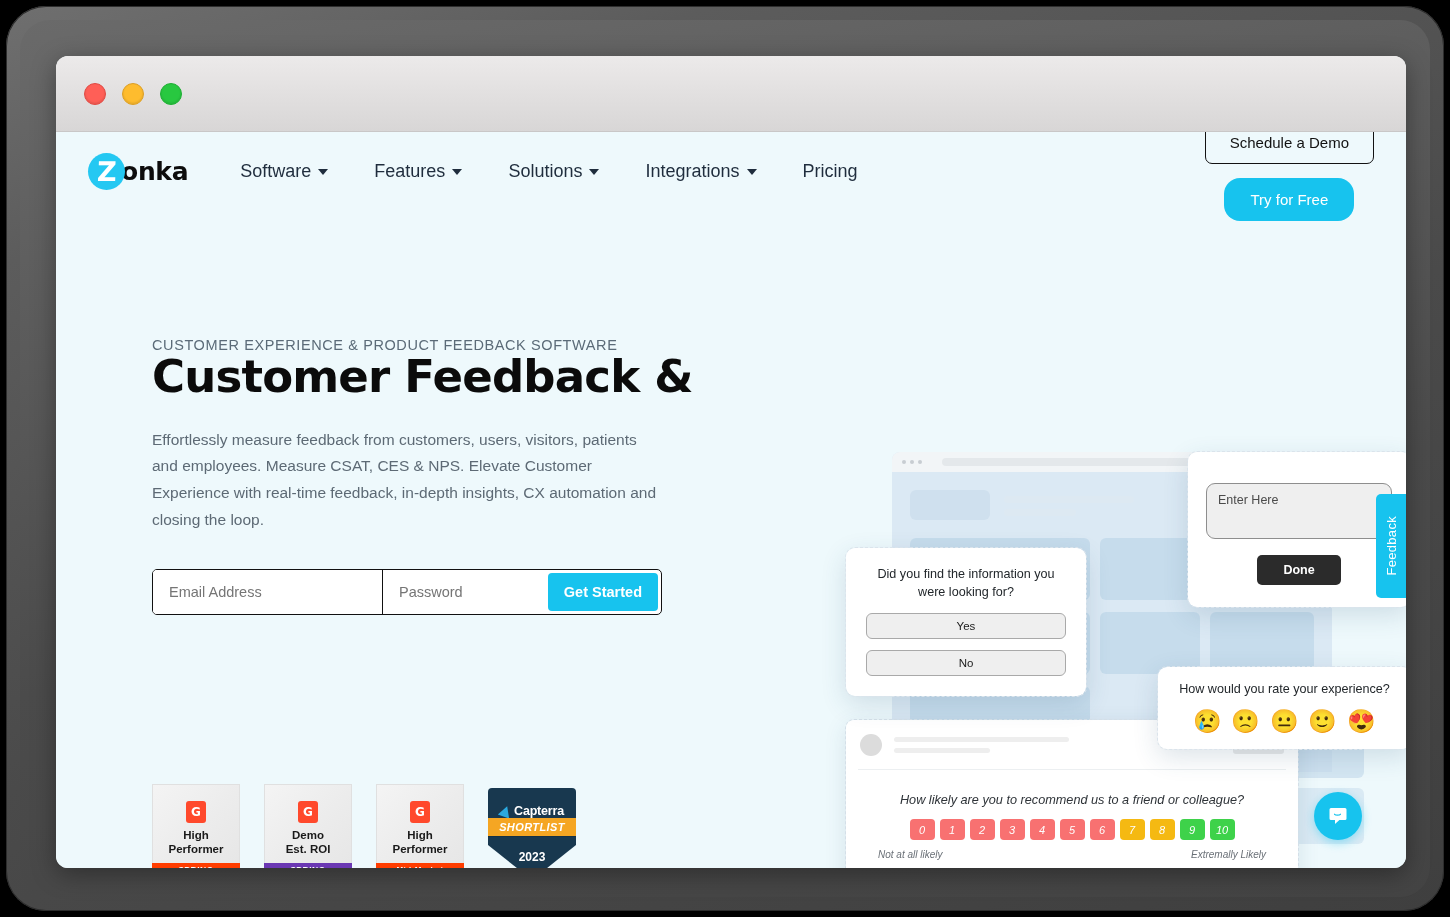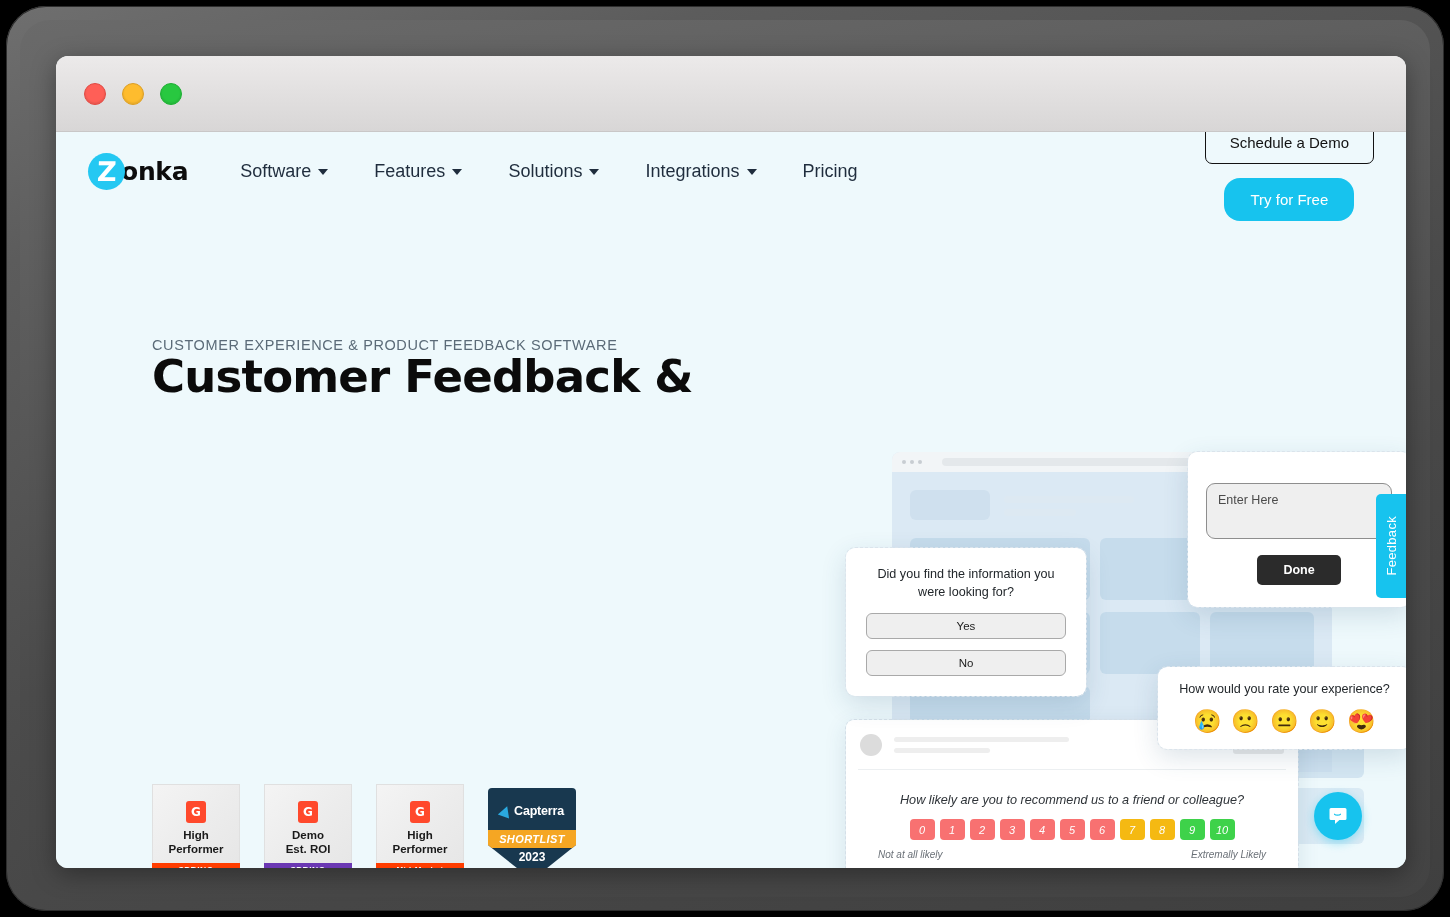--- a/index.html
+++ b/index.html
@@ -162,21 +162,21 @@
     height: 92px; position: relative; text-align: center; padding-top: 16px;
     border-radius: 4px 4px 0 0;
   }
   .cap-word { color: #fff; font-size: 12.5px; font-weight: 700; letter-spacing: -.2px; }
   .cap-tri {
     display: inline-block; width: 0; height: 0; margin-right: 2px;
     border-left: 6px solid transparent; border-right: 6px solid transparent;
     border-bottom: 11px solid #2aa9e0; transform: rotate(20deg) translateY(2px);
   }
   .cap-ribbon {
-    position: absolute; left: -6px; right: -6px; top: 42px; background: #f5a623;
+    position: absolute; left: -6px; right: -6px; top: 30px; background: #f5a623;
     color: #fff; font-size: 11px; font-weight: 700; font-style: italic;
     padding: 3px 0; letter-spacing: .4px;
     box-shadow: 0 1px 0 rgba(0,0,0,.12);
   }
   .cap-year { position: absolute; left: 0; right: 0; top: 62px; color: #fff; font-size: 12px; font-weight: 700; }
 
   
   #illus { position: absolute; left: 700px; top: 190px; width: 650px; height: 546px; }
 
   
@@ -330,21 +330,27 @@
           <button id="btn-demo">Schedule a Demo</button>
           <button id="btn-try">Try for Free</button>
         </div>
       </div>
 
       <div id="hero-left">
         <div id="eyebrow">CUSTOMER EXPERIENCE &amp; PRODUCT FEEDBACK SOFTWARE</div>
         <h1 id="hero-title">
           <span>Customer Feedback &amp;</span><br>
         </h1>
-
+        <p id="hero-sub">Effortlessly measure feedback from customers, users, visitors, patients and employees. Measure CSAT, CES &amp; NPS. Elevate Customer Experience with real-time feedback, in-depth insights, CX automation and closing the loop.</p>
+
+        <div id="signup">
+          <input id="email-field" type="text" placeholder="Email Address" style="">
+          <input id="password-field" type="text" placeholder="Password" style="">
+          <button id="btn-start">Get Started</button>
+        </div>
       </div>
 
       <div id="badges">
 
         <div class="g2">
           <div class="g2-shield">
             <div class="g2-logo">G</div>
             <div class="g2-title">
               <span>High</span><br>
               <span>Performer</span>

